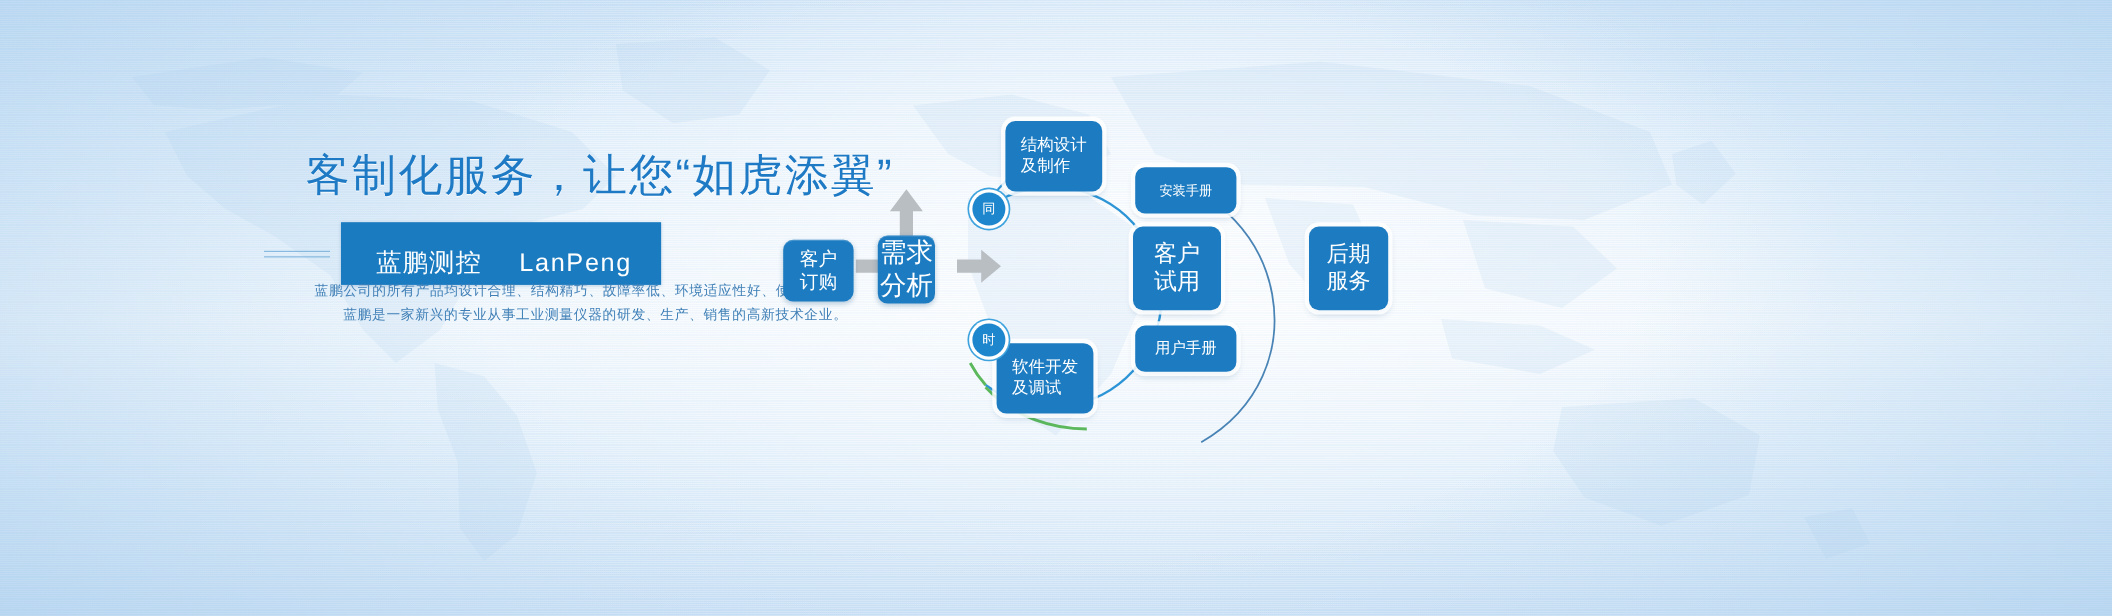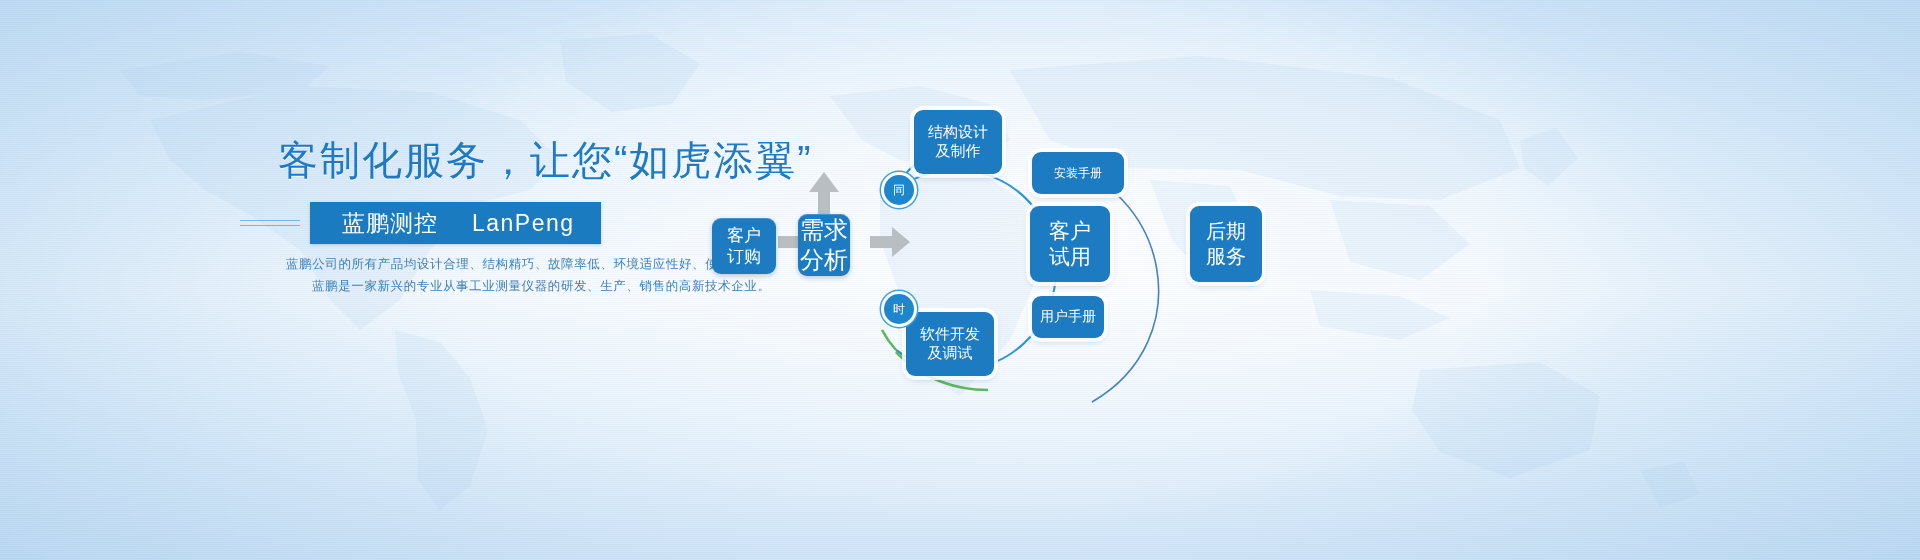--- a/index.html
+++ b/index.html
@@ -31,46 +31,46 @@
     position:absolute;left:278px;top:136px;
     font-size:40px;line-height:48px;letter-spacing:2px;
     color:#1e7ac4;font-weight:400;white-space:nowrap;
     text-shadow:0 1px 0 rgba(255,255,255,.8);
   }
   .band-wrap{position:absolute;left:240px;top:202px;display:flex;align-items:center;}
   .band-lines{width:60px;margin-right:10px;}
   .band-lines i{display:block;height:1px;background:#7fb4dd;margin:4px 0;}
   .band{
     background:#1b7bc0;color:#fff;height:42px;line-height:42px;
-    padding:0 26px 0 32px;font-size:23px;letter-spacing:1px;white-space:nowrap;
+    padding:15px 26px 0 32px;font-size:23px;letter-spacing:1px;white-space:nowrap;
     box-shadow:0 1px 3px rgba(25,95,155,.25);
   }
   .band .en{margin-left:34px;letter-spacing:1.5px;}
   .sub{
     position:absolute;left:286px;font-size:12.5px;color:#3f7fb6;
     letter-spacing:.6px;white-space:nowrap;
   }
   .sub.l1{top:256px;}
   .sub.l2{top:278px;left:312px;}
 
   
   .node{
     position:absolute;background:#1d7cc1;color:#fff;border-radius:9px;
-    display:flex;align-items:center;justify-content:center;text-align:center;
+    display:flex;align-items:center;justify-content:center;text-align:left;
     box-shadow:0 2px 5px rgba(20,85,140,.28), inset 0 1px 0 rgba(255,255,255,.18);
     line-height:1.25;white-space:pre-line;
   }
   .node.white-ring{box-shadow:0 0 0 4px rgba(255,255,255,.85),0 3px 7px rgba(20,85,140,.3);}
   .n-user-demand{left:785px;top:138px;width:100px;height:46px;font-size:14px;border-radius:8px;}
   .n-order     {left:712px;top:218px;width:64px;height:56px;font-size:17px;}
   .n-analysis  {left:798px;top:214px;width:52px;height:62px;font-size:24px;}
   .n-struct    {left:914px;top:110px;width:88px;height:64px;font-size:15px;}
   .n-software  {left:906px;top:312px;width:88px;height:64px;font-size:15px;}
   .n-install   {left:1032px;top:152px;width:92px;height:42px;font-size:12px;}
-  .n-manual    {left:1032px;top:296px;width:72px;height:42px;font-size:14px;}
+  .n-manual    {left:1032px;top:296px;width:92px;height:42px;font-size:14px;}
   .n-trial     {left:1030px;top:206px;width:80px;height:76px;font-size:21px;}
   .n-service   {left:1190px;top:206px;width:72px;height:76px;font-size:20px;}
 
   .badge{
     position:absolute;width:30px;height:30px;border-radius:50%;
     background:#1e86cc;color:#fff;font-size:12px;
     display:flex;align-items:center;justify-content:center;
     box-shadow:0 0 0 3px #fff,0 0 0 4.5px #3da2dd;
   }
   .b-tong{left:884px;top:175px;}

